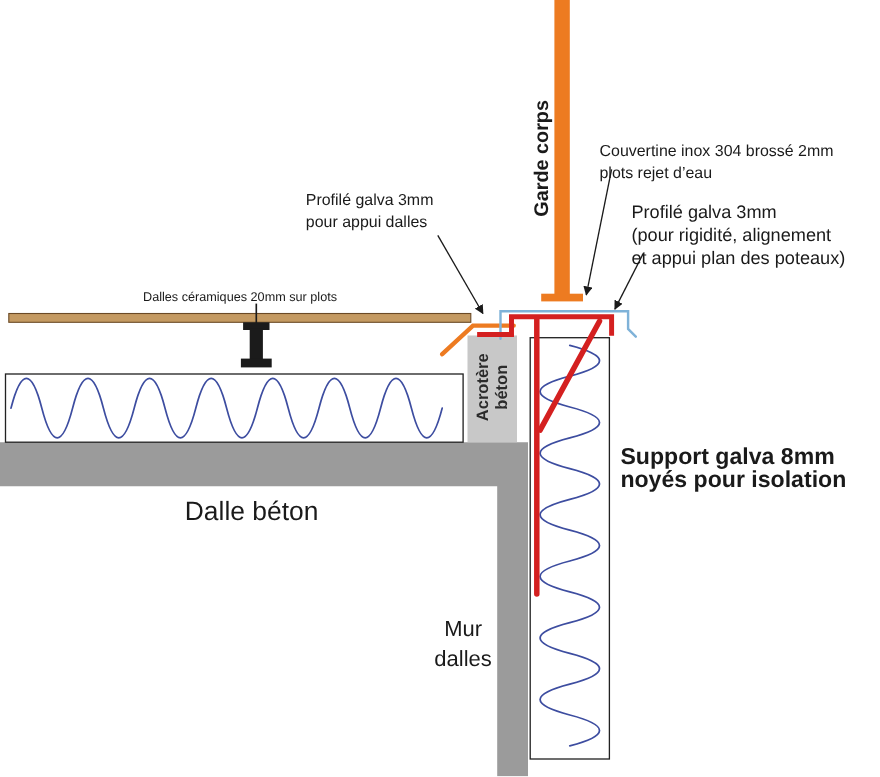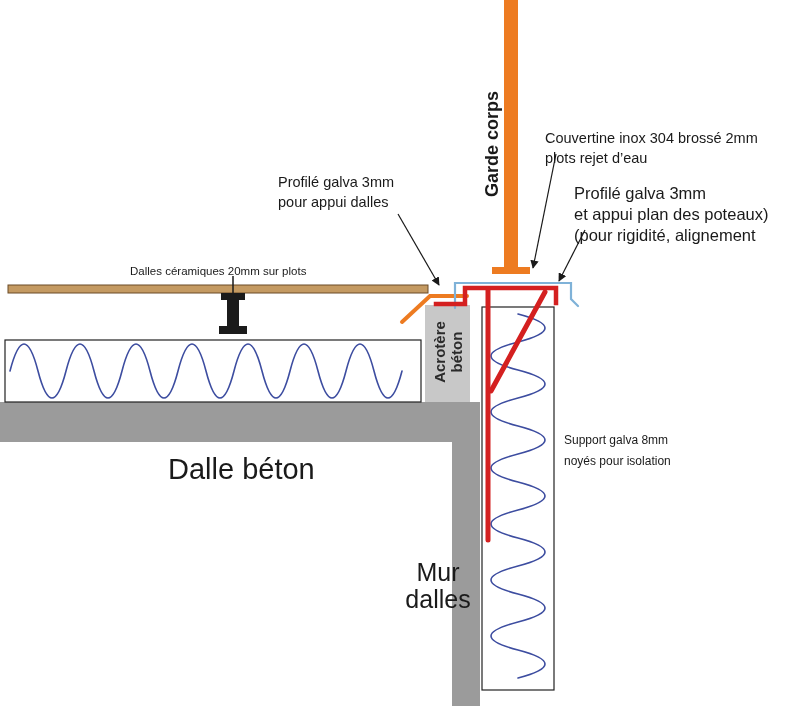--- a/index.html
+++ b/index.html
@@ -16,23 +16,23 @@
   .stage svg { position:absolute; left:0; top:0; }
   .lbl { position:absolute; white-space:nowrap; color:#1a1a1a; line-height:1.25; }
   .rot { transform: rotate(-90deg); transform-origin: 0 0; }
 
   .lbl-garde     { left:481px; top:197px; font-size:18px; font-weight:bold; }
   .lbl-couv      { left:545px; top:128px; font-size:14.5px; line-height:20px; }
   .lbl-appui     { left:278px; top:172px; font-size:14.5px; line-height:20px; }
   .lbl-rigid     { left:574px; top:183px; font-size:16.5px; line-height:21px; }
   .lbl-dalles    { left:130px; top:264px; font-size:11.5px; }
   .lbl-acrotere  { left:431px; top:397px; font-size:15px; font-weight:bold; line-height:17px; width:90px; text-align:center; color:#2b2b2b; }
-  .lbl-dallebeton{ left:168px; top:451px; font-size:29px; }
-  .lbl-support   { left:564px; top:430px; font-size:12px; line-height:21px; }
-  .lbl-mur       { left:402px; top:559px; font-size:25px; line-height:27px; width:72px; text-align:center; }
+  .lbl-dallebeton{ left:168px; top:451px; font-size:24px; }
+  .lbl-support   { left:564px; top:405px; font-size:21px; line-height:21px;font-weight:bold; }
+  .lbl-mur       { left:385px; top:559px; font-size:20px; line-height:27px; width:72px; text-align:center; }
 </style>
 </head>
 <body>
 
 <div class="stage">
 
   <svg width="800" height="706" viewBox="0 0 800 706">
     <defs>
       <marker id="arrow" viewBox="0 0 10 10" refX="9" refY="5" markerWidth="7" markerHeight="7" orient="auto-start-reverse">
         <path d="M0,0 L10,5 L0,10 z" fill="#1a1a1a"></path>
@@ -81,22 +81,22 @@
     <div>plots rejet d’eau</div>
   </div>
 
   <div class="lbl lbl-appui">
     <div>Profilé galva 3mm</div>
     <div>pour appui dalles</div>
   </div>
 
   <div class="lbl lbl-rigid">
     <div>Profilé galva 3mm</div>
+    <div>(pour rigidité, alignement</div>
     <div>et appui plan des poteaux)</div>
-    <div>(pour rigidité, alignement</div>
   </div>
 
   <div class="lbl lbl-dalles">Dalles céramiques 20mm sur plots</div>
 
   <div class="lbl rot lbl-acrotere">
     <div>Acrotère</div>
     <div>béton</div>
   </div>
 
   <div class="lbl lbl-dallebeton">Dalle béton</div>

